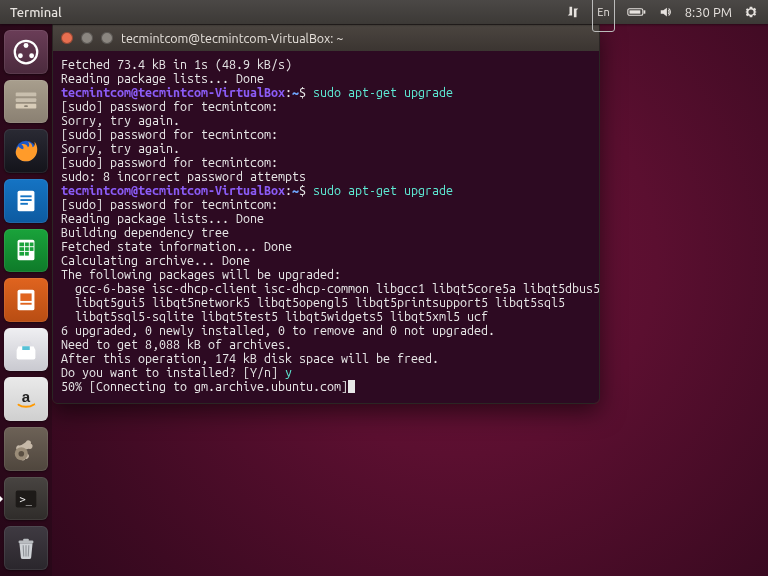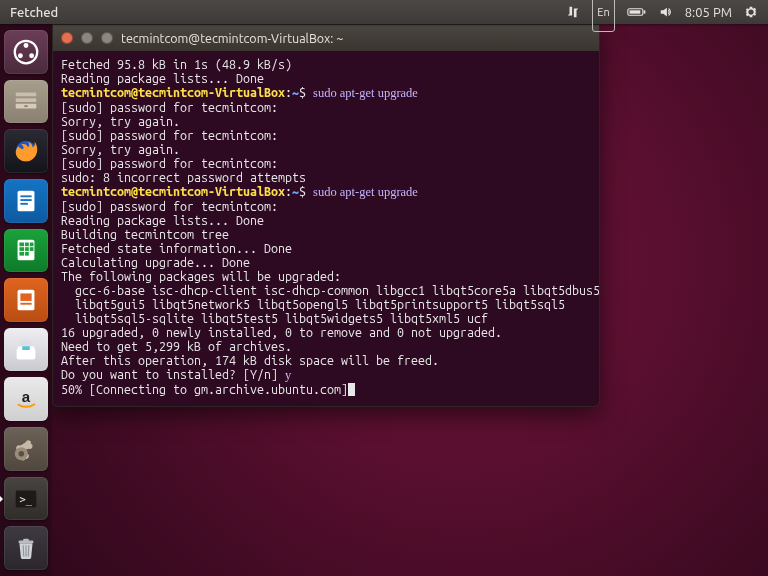--- a/index.html
+++ b/index.html
@@ -49,31 +49,31 @@
     box-shadow:0 8px 24px rgba(0,0,0,.55); z-index:3;
     border:1px solid #2b2624; }
   .termwin .titlebar { height:26px; background:linear-gradient(#4b4540,#3b3531);
     display:flex; align-items:center; padding:0 8px; gap:8px; color:#e9e4de;
     font-size:12.5px; }
   .wbtn { width:12px; height:12px; border-radius:50%; box-shadow:inset 0 0 0 1px rgba(0,0,0,.35); }
   .wbtn.close{background:#e76f50;} .wbtn.min{background:#8b8680;} .wbtn.max{background:#8b8680;}
   .termwin .body { background:#2d0a22; color:#e7e7e7;
     font-family:"Ubuntu Mono","DejaVu Sans Mono",monospace; font-size:12.5px;
     line-height:14px; padding:6px 8px 10px; min-height:300px; white-space:pre; }
-  .prompt-user { color:#fde047; font-weight:bold; }
+  .prompt-user { color:#8b5cf6; font-weight:bold; }
   .prompt-sep  { color:#e7e7e7; }
   .prompt-path { color:#6fa8ff; font-weight:bold; }
-  .cmd { color:#c4b5fd;font-family:Liberation Serif, serif; }
+  .cmd { color:#5eead4; }
   .cursor { display:inline-block; width:7px; height:13px; background:#e7e7e7; vertical-align:-2px; }
 </style>
 </head>
 <body>
 
 <div class="menubar">
-  <span class="title">Fetched</span>
+  <span class="title">Terminal</span>
   <span class="spacer"></span>
   <div class="ind">
     <span>
       <svg viewBox="0 0 16 16" width="14" height="14" fill="#e7e3df">
           <path d="M4 2v8l-2 2h5V2zM12 14V6l2-2h-5v10z"></path>
         </svg>
     </span>
     <span class="lang-box">En</span>
     <span>
       <svg viewBox="0 0 24 12" width="20" height="12" fill="none" stroke="#e7e3df" stroke-width="1.3">
@@ -82,21 +82,21 @@
           <rect x="3" y="4" width="13" height="4" fill="#e7e3df" stroke="none"></rect>
         </svg>
     </span>
     <span>
       <svg viewBox="0 0 16 16" width="14" height="14" fill="#e7e3df">
           <path d="M2 6v4h3l4 3V3L5 6z"></path>
           <path d="M11 4a5 5 0 010 8" fill="none" stroke="#e7e3df" stroke-width="1.3"></path>
           <path d="M10.5 6a2.5 2.5 0 010 4" fill="none" stroke="#e7e3df" stroke-width="1.3"></path>
         </svg>
     </span>
-    <span>8:05 PM</span>
+    <span>8:30 PM</span>
     <span>
       <svg viewBox="0 0 16 16" width="14" height="14" fill="#e7e3df">
           <path d="M8 5a3 3 0 100 6 3 3 0 000-6zm7 3l-1.6.4a5.6 5.6 0 01-.5 1.2l.9 1.4-1.4 1.4-1.4-.9a5.6 5.6 0 01-1.2.5L9.4 14H6.6l-.4-1.6a5.6 5.6 0 01-1.2-.5l-1.4.9L2.2 11l.9-1.4a5.6 5.6 0 01-.5-1.2L1 8l1.6-.4c.1-.4.3-.8.5-1.2L2.2 5 3.6 3.6l1.4.9c.4-.2.8-.4 1.2-.5L6.6 2h2.8l.4 1.6c.4.1.8.3 1.2.5l1.4-.9L13.8 5l-.9 1.4c.2.4.4.8.5 1.2L15 8z"></path>
         </svg>
     </span>
   </div>
 </div>
 
 <div class="launcher">
   <div class="tile t-dash">
@@ -192,37 +192,37 @@
   </div>
 </div>
 
 <div class="termwin">
   <div class="titlebar">
     <span class="wbtn close"></span>
     <span class="wbtn min"></span>
     <span class="wbtn max"></span>
     <span>tecmintcom@tecmintcom-VirtualBox: ~</span>
   </div>
-  <div class="body"><span>Fetched 95.8 kB in 1s (48.9 kB/s)</span>
+  <div class="body"><span>Fetched 73.4 kB in 1s (48.9 kB/s)</span>
 <span>Reading package lists... Done</span>
 <span class="prompt-user">tecmintcom@tecmintcom-VirtualBox</span><span class="prompt-sep">:</span><span class="prompt-path">~</span><span class="prompt-sep">$</span> <span class="cmd">sudo apt-get upgrade</span>
 <span>[sudo] password for tecmintcom:</span>
 <span>Sorry, try again.</span>
 <span>[sudo] password for tecmintcom:</span>
 <span>Sorry, try again.</span>
 <span>[sudo] password for tecmintcom:</span>
 <span>sudo: 8 incorrect password attempts</span>
 <span class="prompt-user">tecmintcom@tecmintcom-VirtualBox</span><span class="prompt-sep">:</span><span class="prompt-path">~</span><span class="prompt-sep">$</span> <span class="cmd">sudo apt-get upgrade</span>
 <span>[sudo] password for tecmintcom:</span>
 <span>Reading package lists... Done</span>
-<span>Building tecmintcom tree</span>
+<span>Building dependency tree</span>
 <span>Fetched state information... Done</span>
-<span>Calculating upgrade... Done</span>
+<span>Calculating archive... Done</span>
 <span>The following packages will be upgraded:</span>
 <span>  gcc-6-base isc-dhcp-client isc-dhcp-common libgcc1 libqt5core5a libqt5dbus5</span>
 <span>  libqt5gui5 libqt5network5 libqt5opengl5 libqt5printsupport5 libqt5sql5</span>
 <span>  libqt5sql5-sqlite libqt5test5 libqt5widgets5 libqt5xml5 ucf</span>
-<span>16 upgraded, 0 newly installed, 0 to remove and 0 not upgraded.</span>
-<span>Need to get 5,299 kB of archives.</span>
+<span>6 upgraded, 0 newly installed, 0 to remove and 0 not upgraded.</span>
+<span>Need to get 8,088 kB of archives.</span>
 <span>After this operation, 174 kB disk space will be freed.</span>
 <span>Do you want to installed? [Y/n] </span><span class="cmd">y</span>
 <span>50% [Connecting to gm.archive.ubuntu.com]</span><span class="cursor"></span></div>
 </div>
 
 </body></html>

